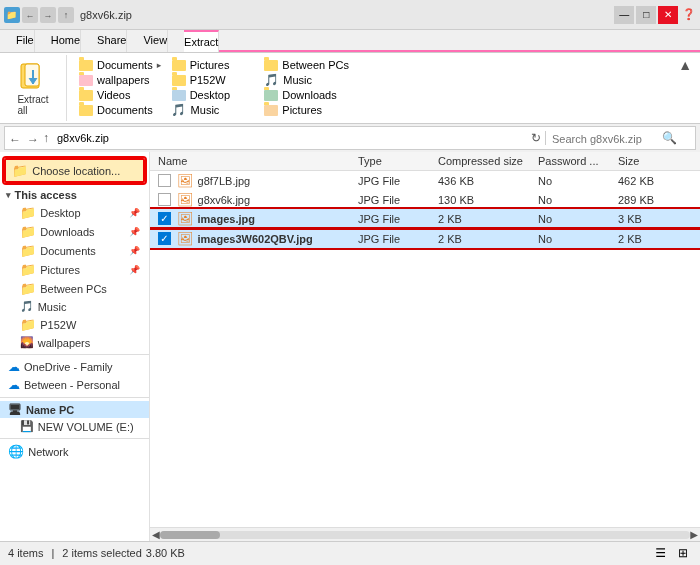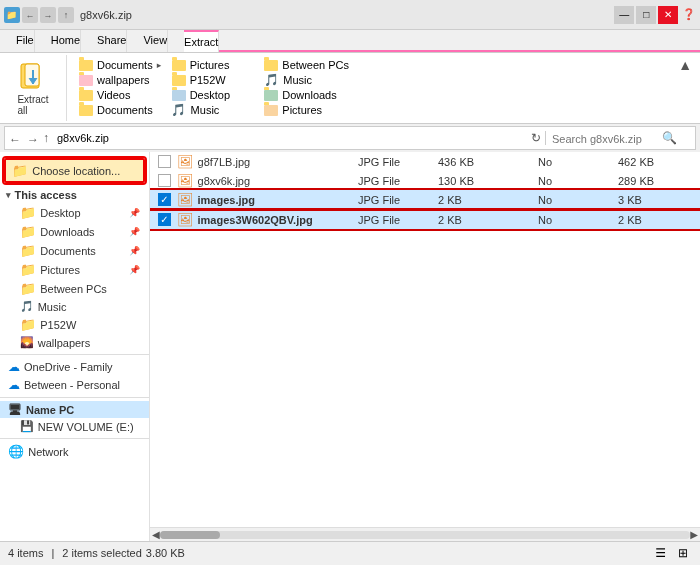--- a/index.html
+++ b/index.html
@@ -284,20 +284,27 @@
     <div class="divider"></div>
 
     <div class="sidebar-item">
       <span style="color:#4a9fd4; font-size:13px;">🌐</span>
       <span>Network</span>
     </div>
   </div>
 
   <div class="file-area">
 
+    <div class="file-header">
+      <div class="col-header">Name</div>
+      <div class="col-header">Type</div>
+      <div class="col-header">Compressed size</div>
+      <div class="col-header">Password ...</div>
+      <div class="col-header">Size</div>
+    </div>
 
     <div class="file-list">
 
       <div class="file-row">
         <div class="file-cell">
           <div class="checkbox"></div>
           <span class="file-icon jpg-icon">🖼</span>
           <span>g8f7LB.jpg</span>
         </div>
         <div class="file-cell">

